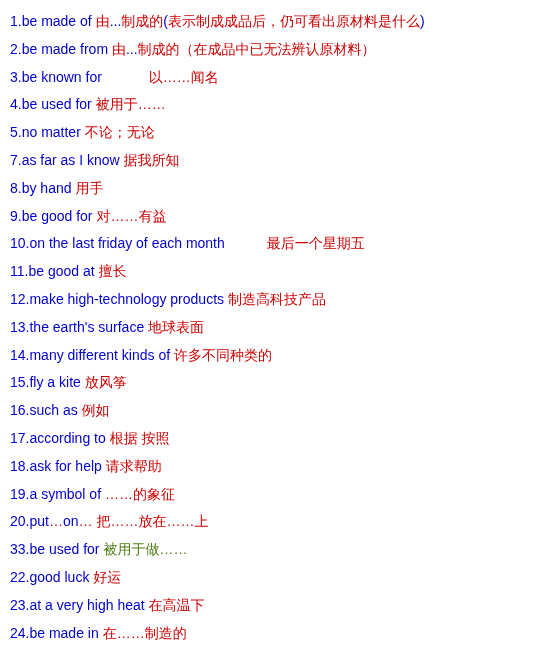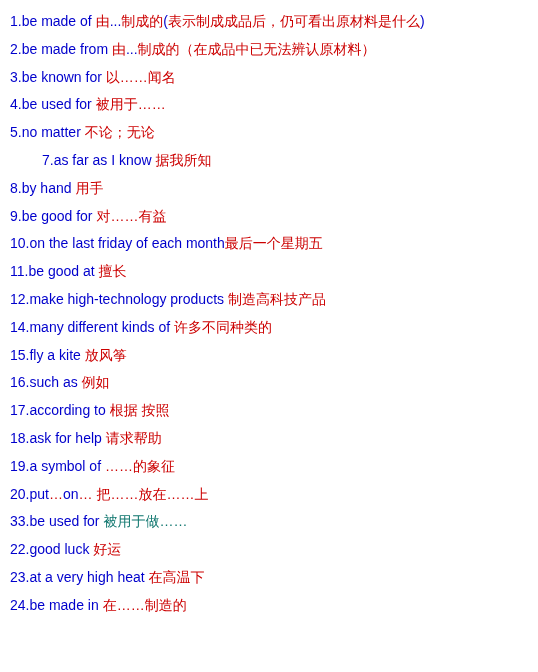--- a/index.html
+++ b/index.html
@@ -23,33 +23,34 @@
       line-height: 1.7;
       color: #000;
     }
   </style>
 </head>
 <body>
 
 <ul class="phrase-list">
 <li class="phrase-item"><span><span style="color: rgb(0, 0, 204);">1.be made of </span><span style="color: rgb(204, 0, 0);">由</span><span style="color: rgb(0, 0, 204);">...</span><span style="color: rgb(204, 0, 0);">制成的</span><span style="color: rgb(0, 0, 204);">(</span><span style="color: rgb(204, 0, 0);">表示制成成品后，仍可看出原材料是什么</span><span style="color: rgb(0, 0, 204);">)</span></span></li>
     <li class="phrase-item"><span><span style="color: rgb(0, 0, 204);">2.be made from </span><span style="color: rgb(204, 0, 0);">由</span><span style="color: rgb(0, 0, 204);">...</span><span style="color: rgb(204, 0, 0);">制成的（在成品中已无法辨认原材料）</span></span></li>
-    <li class="phrase-item"><span><span style="color: rgb(0, 0, 204);">3.be known for </span><span style="color: rgb(204, 0, 0);">以……闻名</span></span></li>
+    <li class="phrase-item"><span><span style="color: rgb(0, 0, 204);">3.be known for </span><span style="color: rgb(204, 0, 0); margin-left: 43px;">以……闻名</span></span></li>
     <li class="phrase-item"><span><span style="color: rgb(0, 0, 204);">4.be used for </span><span style="color: rgb(204, 0, 0);">被用于……</span></span></li>
     <li class="phrase-item"><span><span style="color: rgb(0, 0, 204);">5.no matter </span><span style="color: rgb(204, 0, 0);">不论；无论</span></span></li>
-    <li class="phrase-item"><span><span style="color: rgb(0, 0, 204); margin-left: 32px;">7.as far as I know </span><span style="color: rgb(204, 0, 0);">据我所知</span></span></li>
+    <li class="phrase-item"><span><span style="color: rgb(0, 0, 204);">7.as far as I know </span><span style="color: rgb(204, 0, 0);">据我所知</span></span></li>
     <li class="phrase-item"><span><span style="color: rgb(0, 0, 204);">8.by hand </span><span style="color: rgb(204, 0, 0);">用手</span></span></li>
     <li class="phrase-item"><span><span style="color: rgb(0, 0, 204);">9.be good for </span><span style="color: rgb(204, 0, 0);">对……有益</span></span></li>
-    <li class="phrase-item"><span><span style="color: rgb(0, 0, 204);">10.on the last friday of each month</span><span style="color: rgb(204, 0, 0);">最后一个星期五</span></span></li>
+    <li class="phrase-item"><span><span style="color: rgb(0, 0, 204);">10.on the last friday of each month</span><span style="color: rgb(204, 0, 0); padding-left: 42px;">最后一个星期五</span></span></li>
     <li class="phrase-item"><span><span style="color: rgb(0, 0, 204);">11.be good at </span><span style="color: rgb(204, 0, 0);">擅长</span></span></li>
     <li class="phrase-item"><span><span style="color: rgb(0, 0, 204);">12.make high-technology products </span><span style="color: rgb(204, 0, 0);">制造高科技产品</span></span></li>
+    <li class="phrase-item"><span><span style="color: rgb(0, 0, 204);">13.the earth's surface </span><span style="color: rgb(204, 0, 0);">地球表面</span></span></li>
     <li class="phrase-item"><span><span style="color: rgb(0, 0, 204);">14.many different kinds of </span><span style="color: rgb(204, 0, 0);">许多不同种类的</span></span></li>
     <li class="phrase-item"><span><span style="color: rgb(0, 0, 204);">15.fly a kite </span><span style="color: rgb(204, 0, 0);">放风筝</span></span></li>
     <li class="phrase-item"><span><span style="color: rgb(0, 0, 204);">16.such as </span><span style="color: rgb(204, 0, 0);">例如</span></span></li>
     <li class="phrase-item"><span><span style="color: rgb(0, 0, 204);">17.according to </span><span style="color: rgb(204, 0, 0);">根据</span><span style="color: rgb(0, 0, 204);"> </span><span style="color: rgb(204, 0, 0); text-align: right;">按照</span></span></li>
     <li class="phrase-item"><span><span style="color: rgb(0, 0, 204);">18.ask for help </span><span style="color: rgb(204, 0, 0);">请求帮助</span></span></li>
     <li class="phrase-item"><span><span style="color: rgb(0, 0, 204);">19.a symbol of </span><span style="color: rgb(204, 0, 0);">……的象征</span></span></li>
     <li class="phrase-item"><span><span style="color: rgb(0, 0, 204);">20.put</span><span style="color: rgb(204, 0, 0);">…</span><span style="color: rgb(0, 0, 204);">on</span><span style="color: rgb(204, 0, 0);">…</span><span style="color: rgb(0, 0, 204);"> </span><span style="color: rgb(204, 0, 0);">把……放在……上</span></span></li>
-    <li class="phrase-item"><span><span style="color: rgb(0, 0, 204);">33.be used for </span><span style="color: #0f766e;">被用于做……</span></span></li>
+    <li class="phrase-item"><span><span style="color: rgb(0, 0, 204);">33.be used for </span><span style="color: #4d7c0f;">被用于做……</span></span></li>
     <li class="phrase-item"><span><span style="color: rgb(0, 0, 204);">22.good luck </span><span style="color: rgb(204, 0, 0);">好运</span></span></li>
     <li class="phrase-item"><span><span style="color: rgb(0, 0, 204);">23.at a very high heat </span><span style="color: rgb(204, 0, 0);">在高温下</span></span></li>
     <li class="phrase-item"><span><span style="color: rgb(0, 0, 204);">24.be made in </span><span style="color: rgb(204, 0, 0);">在……制造的</span></span></li>
   </ul>
 
 </body></html>

